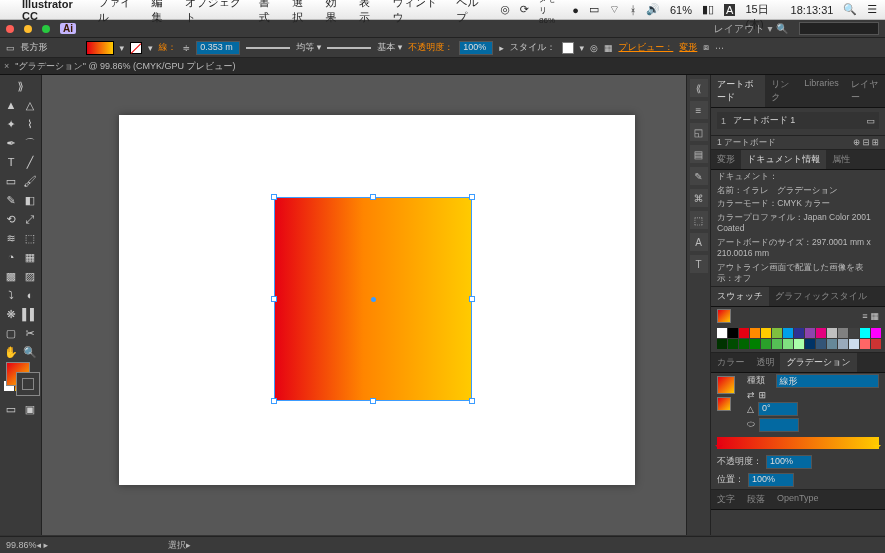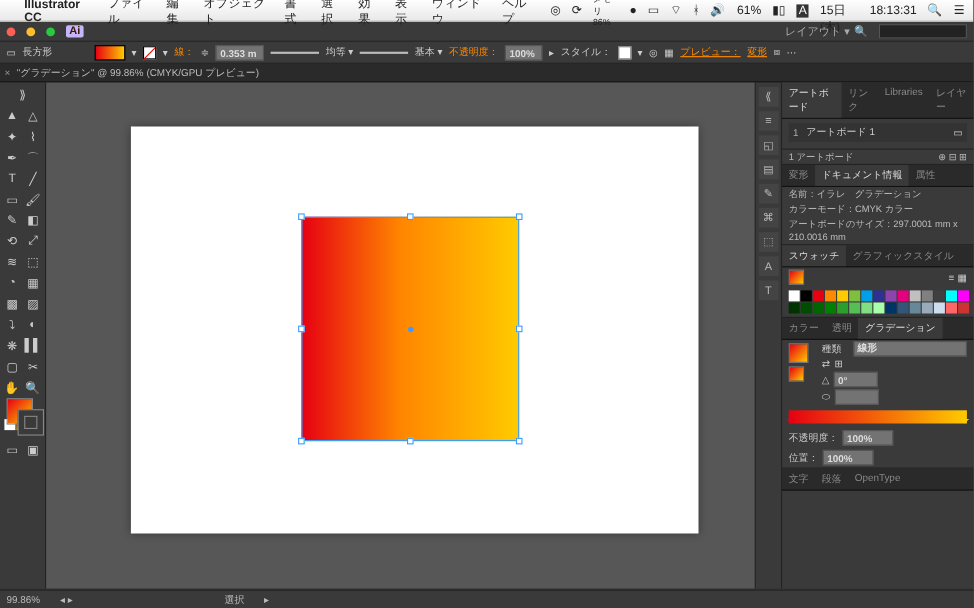--- a/index.html
+++ b/index.html
@@ -9,21 +9,21 @@
 .apple { font-size:13px; }
 .app-bar { height:18px; background:#3a3a3a; display:flex; align-items:center; padding:0 6px; gap:6px; border-bottom:1px solid #222;}
 .ai-badge { background:#c4b5fd; color:#3a1700; font-weight:bold; padding:0 3px; font-size:10px; border-radius:2px;}
 .dot { width:8px;height:8px;border-radius:50%;display:inline-block;margin-right:4px; }
 .red{background:#ff5f57}.yellow{background:#ffbd2e}.green{background:#28c940}
 .app-bar .layout { margin-left:auto; color:#aaa; display:flex; align-items:center;gap:4px;}
 .app-bar .sbox { width:80px;height:13px;background:#222;border:1px solid #555;margin-left:6px;}
 .ctrl-bar { height:20px; background:#3a3a3a; display:flex; align-items:center; padding:0 6px; gap:6px; font-size:9px; color:#ccc; border-bottom:1px solid #222;}
 .ctrl-bar .lbl{color:#ff8a00}
 .ctrl-bar .lbl2{color:#ff8a00; text-decoration:underline;}
-.field { background:#737373;border:1px solid #555;height:14px;padding:0 3px;display:flex;align-items:flex-end;color:#ddd;font-weight:bold;}
+.field { background:#0369a1;border:1px solid #555;height:14px;padding:0 3px;display:flex;align-items:flex-start;color:#ddd;}
 .grad-sw{width:28px;height:14px;background:linear-gradient(90deg,#e60012,#ffcb00);border:1px solid #000;}
 .str-sw{width:12px;height:12px;background:#fff;border:1px solid #000;position:relative}
 .str-sw::after{content:"";position:absolute;width:140%;height:1px;background:#e00;top:50%;left:-20%;transform:rotate(-45deg)}
 .dline{width:44px;height:2px;background:#bbb}
 .tab-bar { height:17px; background:#2a2a2a; display:flex; align-items:center; padding:0 4px; font-size:9px; color:#bbb; border-bottom:1px solid #111;}
 .tab-bar .x{margin-right:6px;color:#999}
 .main { display:flex; height:460px; }
 .tools { width:42px; background:#3a3a3a; display:grid; grid-template-columns:1fr 1fr; grid-auto-rows:18px; gap:1px; padding:2px; border-right:1px solid #222;}
 .tools .t{background:#3a3a3a;display:flex;align-items:center;justify-content:center;color:#ccc;font-size:11px;}
 .tools .span2{grid-column:1/3}
@@ -54,21 +54,21 @@
 .grad-slider::before{content:"";position:absolute;left:-2px;bottom:-4px;width:0;height:0;border:4px solid transparent;border-top-color:#e60012}
 .grad-slider::after{content:"";position:absolute;right:-2px;bottom:-4px;width:0;height:0;border:4px solid transparent;border-top-color:#ffcb00}
 .opac-row{display:flex;align-items:center;gap:4px;padding:2px 6px}
 .opac-row .f{width:46px}
 .sw-grid{display:grid;grid-template-columns:repeat(15,10px);gap:1px;padding:3px 6px}
 .sw-grid span{width:10px;height:10px}
 .sw-head{display:flex;justify-content:space-between;align-items:center;padding:2px 6px}
 .sw-head .ic{display:flex;gap:3px}
 .gr-preview{width:18px;height:18px;background:linear-gradient(135deg,#e60012,#ffcb00);border:1px solid #777;margin:3px 6px}
 .gr-row{display:flex;align-items:center;gap:4px;padding:1px 6px}
-.status{position:absolute;left:0;bottom:0;right:0;height:17px;background:#3a3a3a;border-top:1px solid #222;display:flex;align-items:center;padding:0 6px;gap:18px;font-size:9px;color:#bbb}
+.status{position:absolute;left:0;bottom:0;right:0;height:17px;background:#3a3a3a;border-top:1px solid #222;display:flex;align-items:center;padding:0 6px;font-size:9px;color:#bbb}
 </style>
 </head>
 <body>
 
 <div class="menubar">
   <span class="apple"></span>
   <b>Illustrator CC</b>
   <span>ファイル</span>
   <span>編集</span>
   <span>オブジェクト</span>
@@ -234,23 +234,26 @@
       </div>
     </div>
     <div class="info-line" style="border-top:1px solid #222;display:flex"><span>1</span>&nbsp;<span>アートボード</span><span style="margin-left:auto">⊕ ⊟ ⊞</span></div>
 
     <div class="p-sec">
       <div class="p-tabs">
         <span>変形</span>
         <span class="act">ドキュメント情報</span>
         <span>属性</span>
       </div>
+      <div class="info-line">ドキュメント：</div>
       <div class="info-line">名前：イラレ　グラデーション</div>
       <div class="info-line">カラーモード：CMYK カラー</div>
+      <div class="info-line">カラープロファイル：Japan Color 2001 Coated</div>
       <div class="info-line">アートボードのサイズ：297.0001 mm x 210.0016 mm</div>
+      <div class="info-line">アウトライン画面で配置した画像を表示：オフ</div>
     </div>
 
     <div class="p-sec">
       <div class="p-tabs">
         <span class="act">スウォッチ</span>
         <span>グラフィックスタイル</span>
       </div>
       <div class="sw-head">
         <span style="width:14px;height:14px;background:linear-gradient(135deg,#e60012,#ffcb00);border:1px solid #777;display:inline-block"></span>
         <div class="ic">

